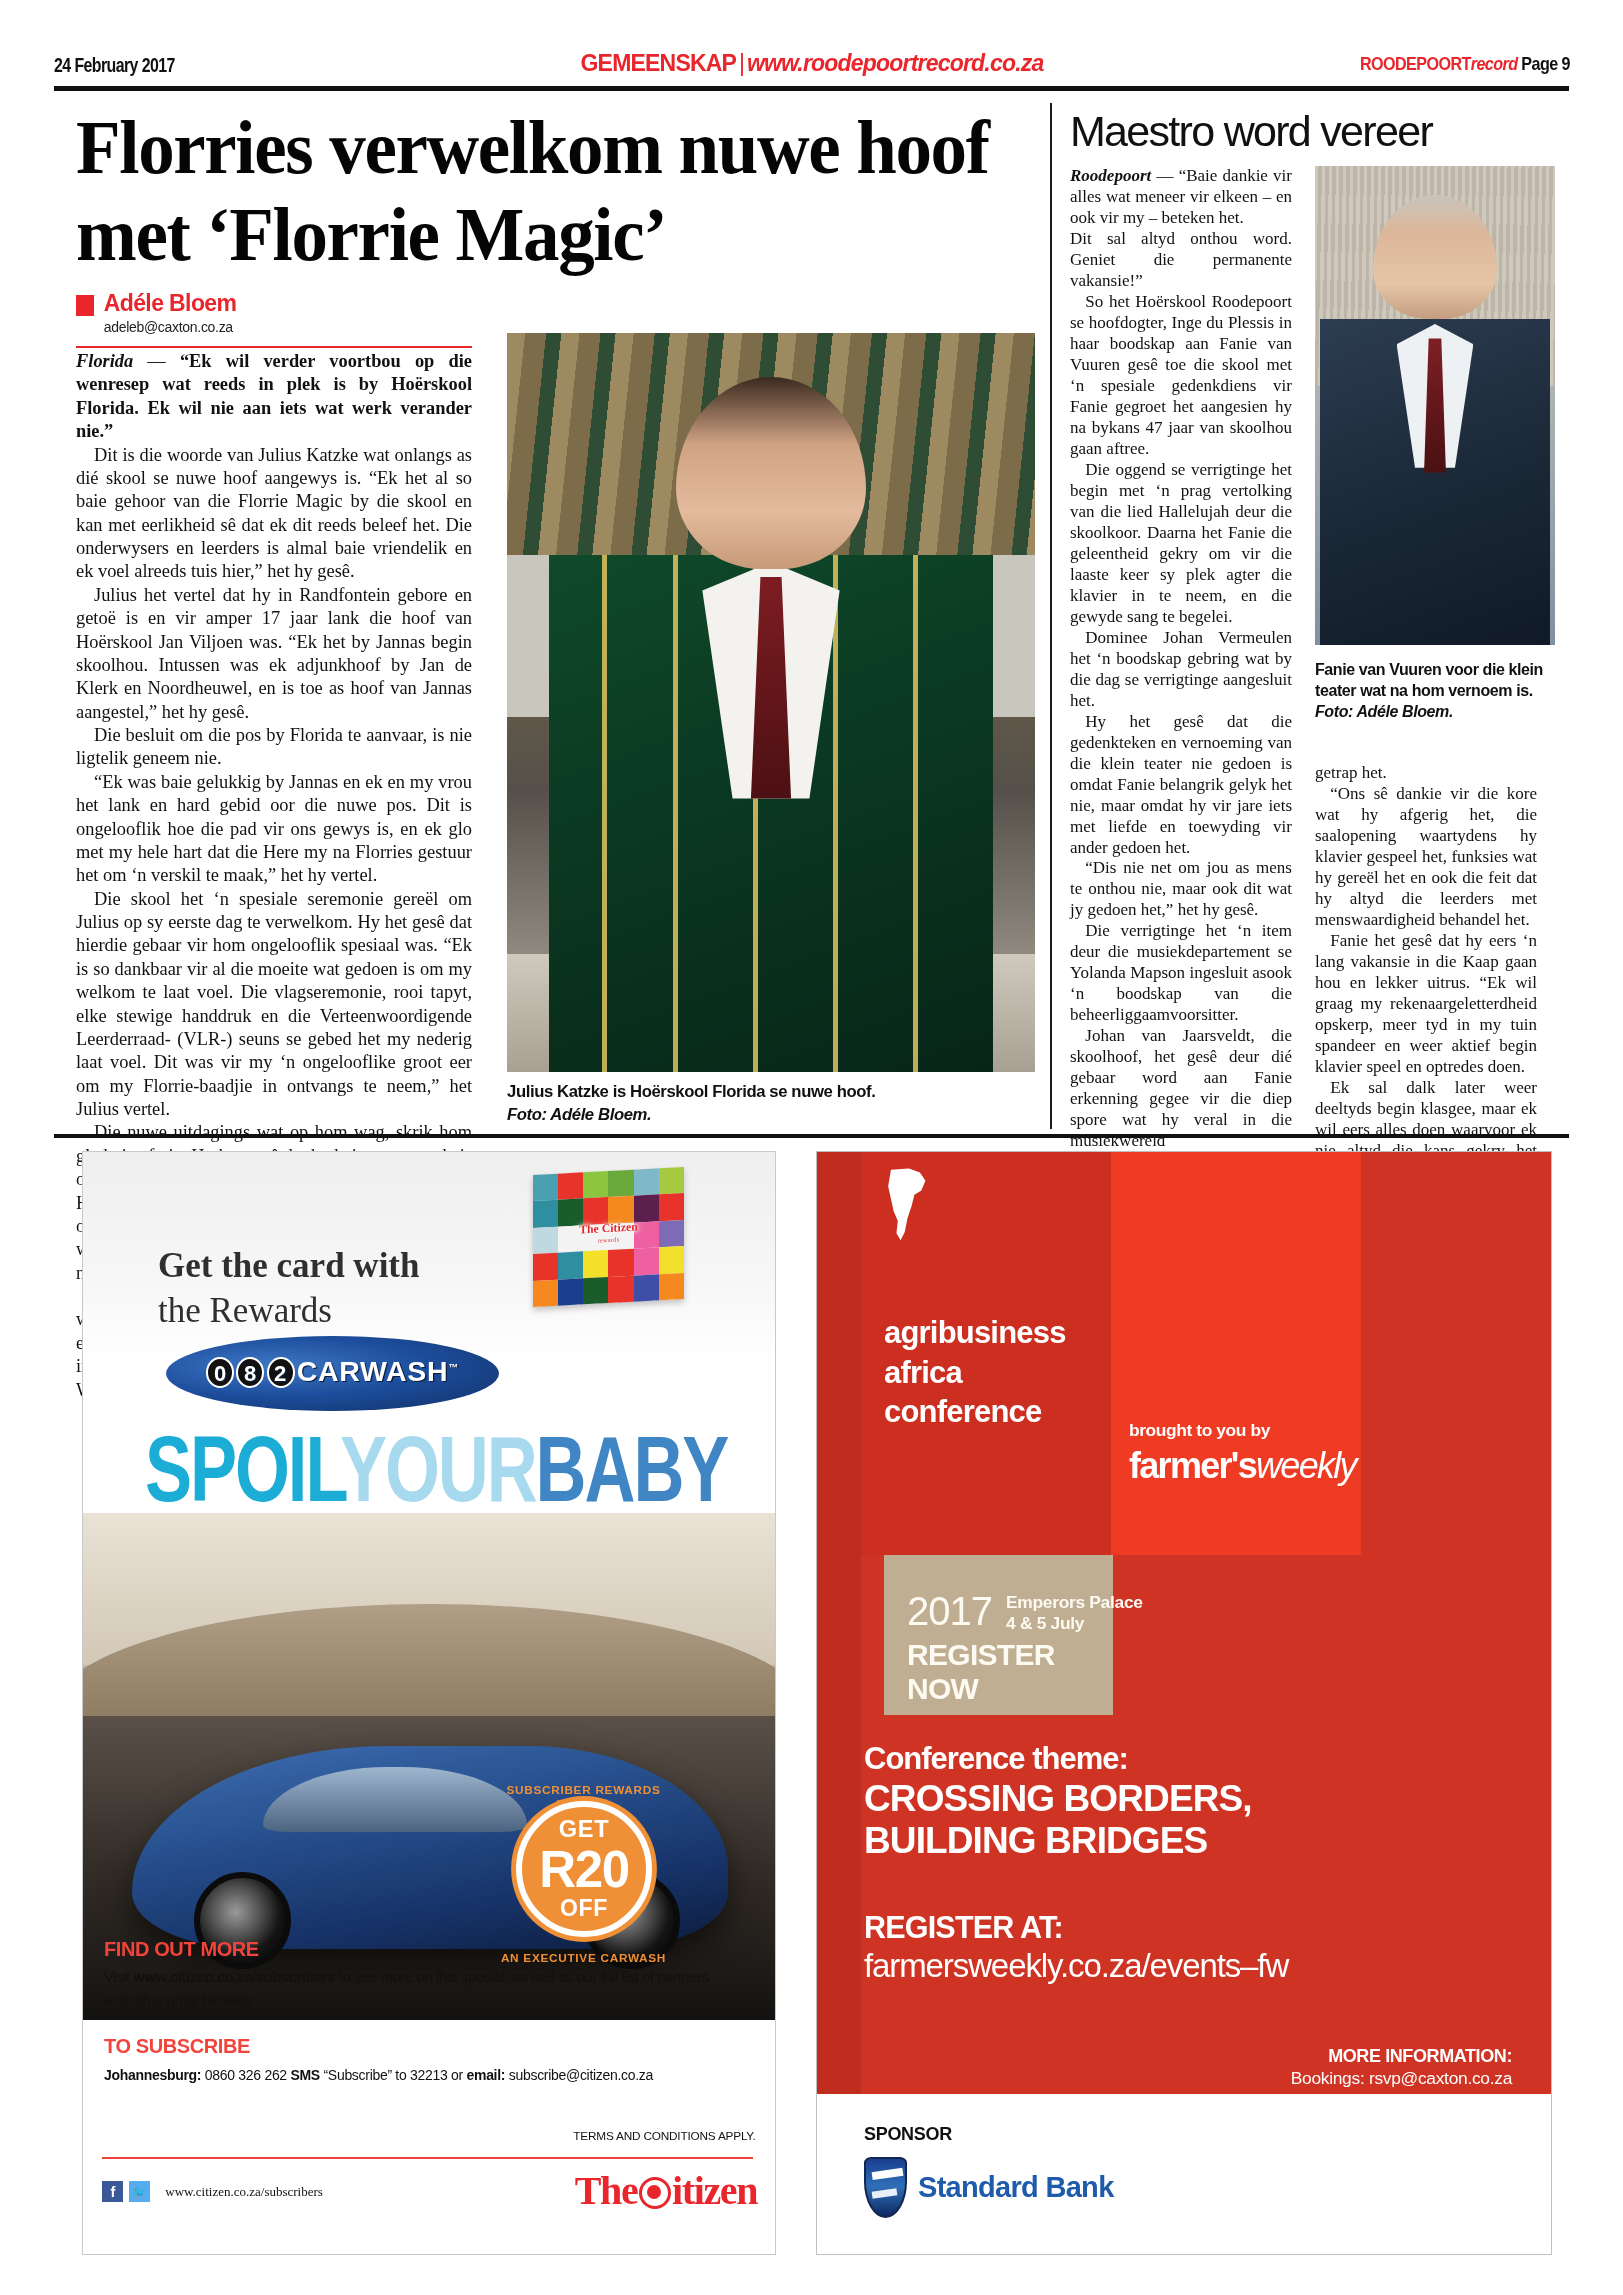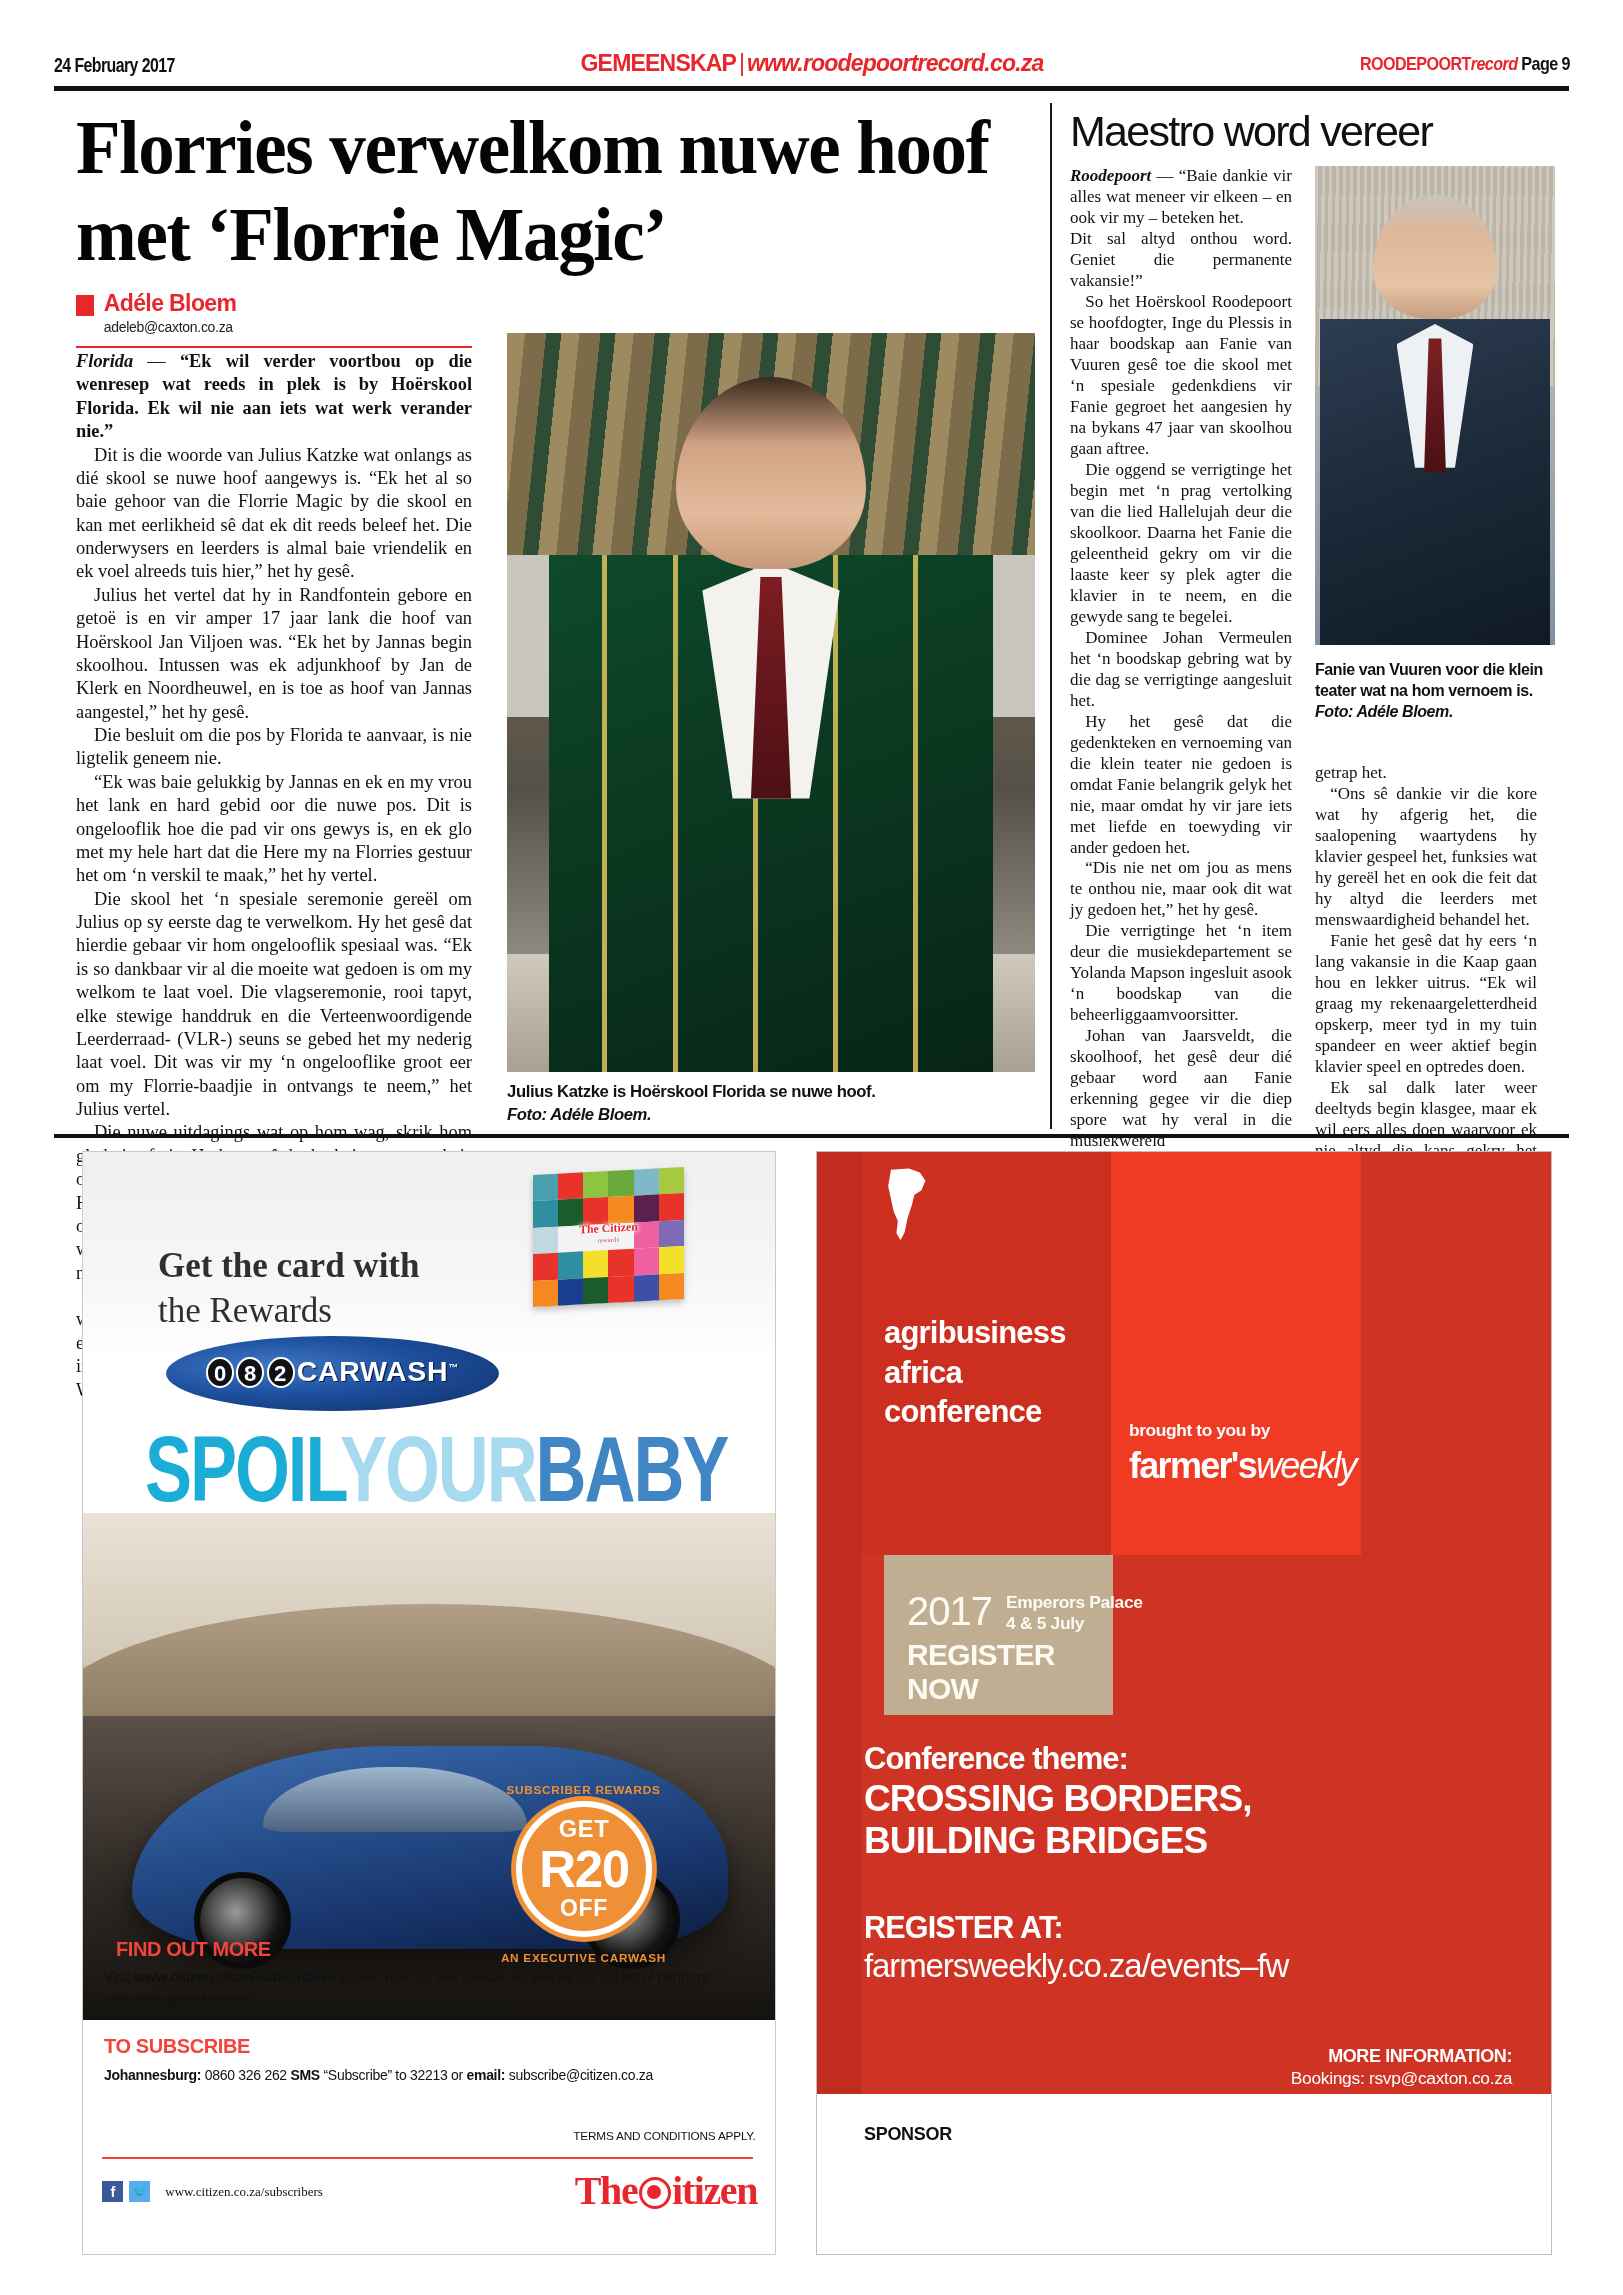--- a/index.html
+++ b/index.html
@@ -405,21 +405,20 @@
   .r20-arc-bot { bottom: 0px; left: 0; }
 
   .ad-find {
     position: absolute;
     left: 21px; top: 786px;
     font-family: "Liberation Sans", sans-serif;
     font-weight: bold;
     font-size: 20px;
     color: #f2443a;
     letter-spacing: -0.4px;
-    margin-left: 12px;
   }
   .ad-visit {
     position: absolute;
     left: 21px; top: 814px;
     width: 618px;
     font-family: "Liberation Sans", sans-serif;
     font-size: 14.6px;
     line-height: 1.58;
     color: #111;
     letter-spacing: -0.3px;
@@ -972,20 +971,24 @@
     </div>
 
     <div class="ar-more">
       <div class="ttl">MORE INFORMATION:</div>
       <div class="ln">Bookings: rsvp@caxton.co.za</div>
       <div class="ln">Contact: africa@caxton.co.za</div>
     </div>
 
     <div class="ar-white"></div>
     <div class="ar-sponsor">SPONSOR</div>
+    <div class="sb-logo">
+      <span class="sb-shield"></span>
+      <span class="sb-name">Standard Bank</span>
+    </div>
   </div>
 
   <div class="r20-badge">
     <div class="r20-arc-top">SUBSCRIBER REWARDS SPECIAL</div>
     <div class="r20-ring">
       <span class="r20-get">GET</span>
       <span class="r20-num">R20</span>
       <span class="r20-off">OFF</span>
     </div>
     <div class="r20-arc-bot">AN EXECUTIVE CARWASH</div>

